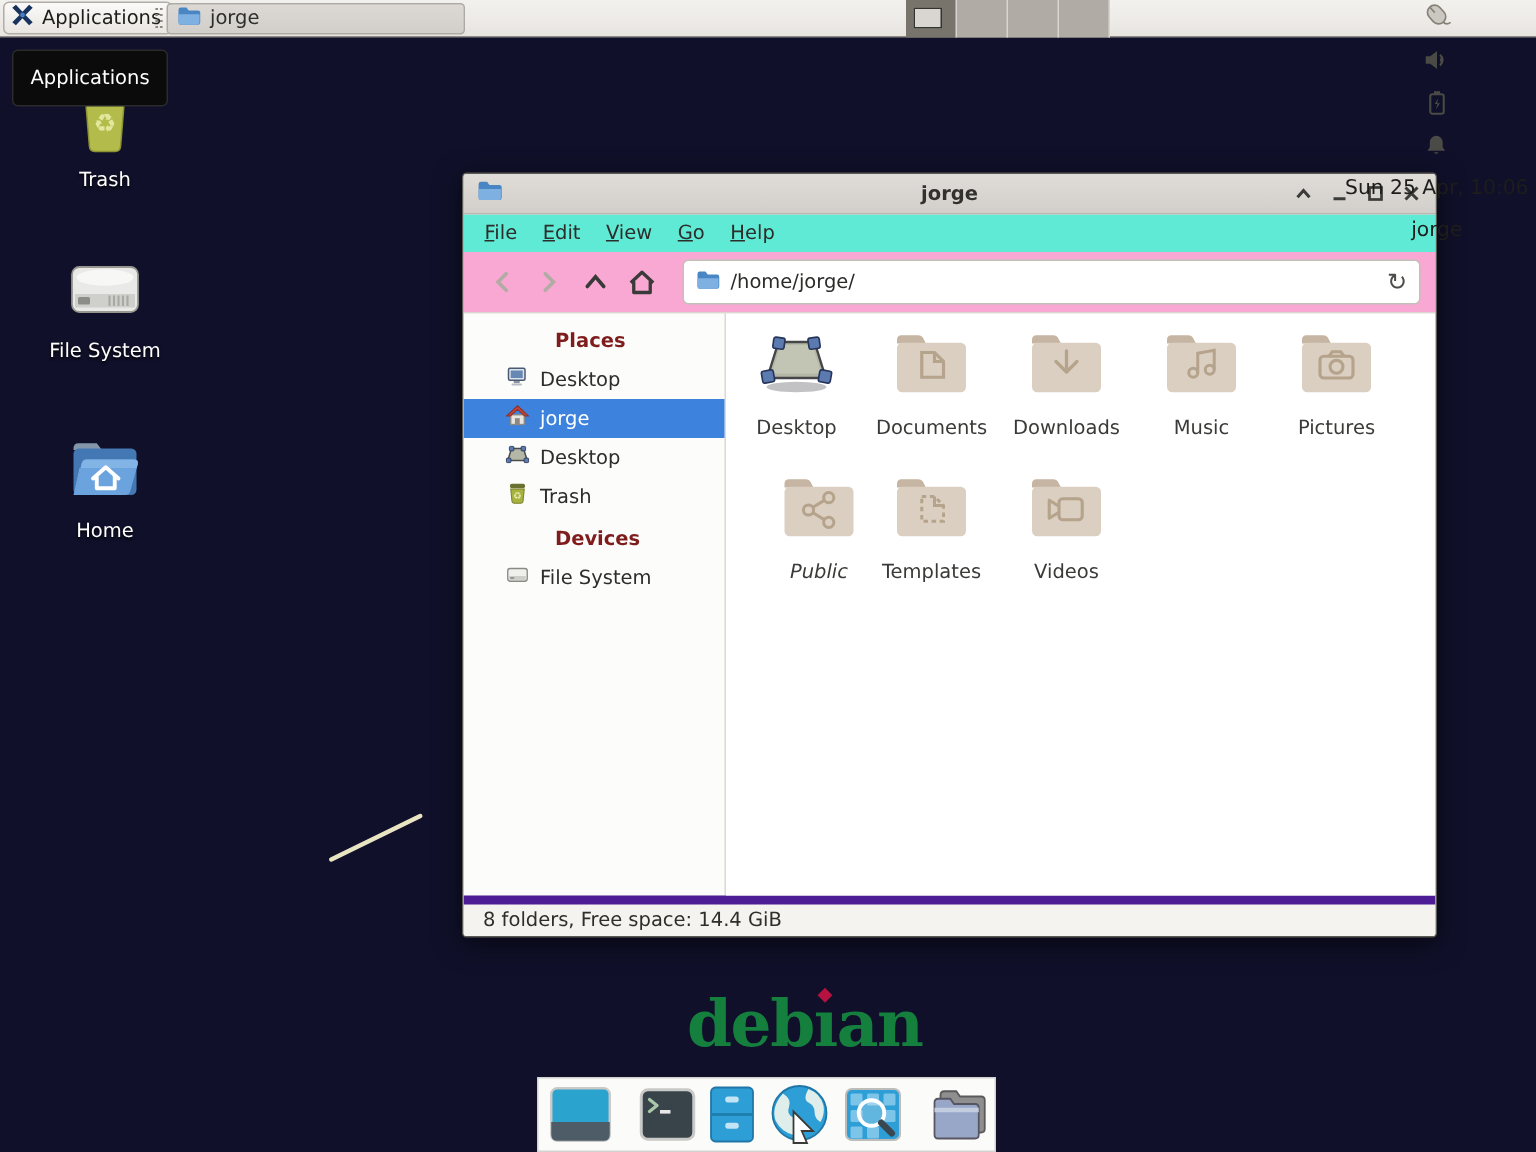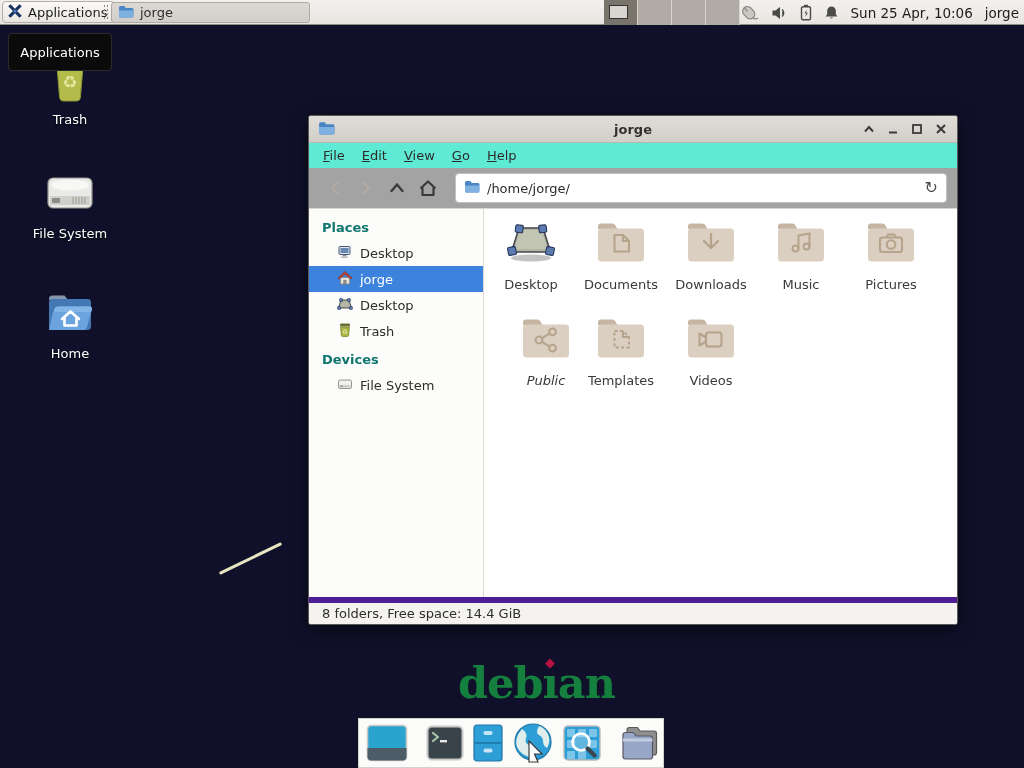--- a/index.html
+++ b/index.html
@@ -17,21 +17,21 @@
   .panel-handle { position:absolute; left:103px; top:4px; width:6px; height:17px;
     background-image:radial-gradient(circle,#8d8a84 0.9px,transparent 1px); background-size:3px 4px; }
   .task-button { position:absolute; left:111px; top:2px; width:199px; height:21px; display:flex;
     align-items:center; gap:6px; padding:0 6px; border:1px solid #adaaa3; border-radius:3px;
     background:linear-gradient(#dcd9d4,#d2cec9); }
   .workspace-switcher { position:absolute; left:604px; top:0; height:25px; display:flex; }
   .ws-cell { width:34px; height:25px; background:#b0aca5; border-right:1px solid #d8d5d0; position:relative; }
   .ws-cell.active { background:#78746c; }
   .ws-cell.active .mini-window { position:absolute; left:5px; top:5px; width:19px; height:14px;
     background:#d9d6d1; border:1px solid #33332f; }
-  .panel-right { position:absolute; right:5px; top:0; height:25px; display:flex; align-items:center; gap:12px; }
+  .panel-right { position:absolute; right:5px; top:0; height:25px; display:flex; align-items:center; gap:12px;flex-direction:column; }
   .tray-icon { display:flex; align-items:center; }
   .panel-clock, .panel-user { color:#1d1d1b; font-size:13.5px; }
 
   
   .tooltip { position:absolute; left:8px; top:33px; width:104px; height:38px; background:#0b0b0b;
     border:1px solid #2b2b2b; border-radius:4px; color:#ffffff; display:flex; align-items:center;
     justify-content:center; z-index:50; }
 
   
   .desk-icon { position:absolute; width:116px; display:flex; flex-direction:column; align-items:center; z-index:10; }
@@ -55,31 +55,31 @@
     border:1px solid #5c5a56; border-radius:3px; box-shadow:0 4px 18px rgba(0,0,0,0.55); z-index:20;
     display:flex; flex-direction:column; overflow:hidden; }
   .titlebar { height:27px; background:linear-gradient(#e0dcd8,#d2cec9); border-bottom:1px solid #b9b5af;
     display:flex; align-items:center; padding:0 9px; flex:none; }
   .titlebar .title { position:absolute; left:0; right:0; text-align:center; font-weight:bold; color:#33312e; }
   .win-controls { margin-left:auto; display:flex; gap:10px; z-index:2; }
   .win-btn { width:14px; height:14px; display:flex; align-items:center; justify-content:center; color:#3b3b39; }
   .menubar { height:25px; background:#5eead4; display:flex; align-items:center; padding-left:14px; gap:17px; flex:none; }
   .menu-item { display:inline-block; color:#2d2d2b; }
   .menu-item::first-letter { text-decoration:underline; }
-  .toolbar { height:41px; background:#a3a3a3; border-bottom:1px solid #dad6d0; display:flex;
+  .toolbar { height:41px; background:#f9a8d4; border-bottom:1px solid #dad6d0; display:flex;
     align-items:center; padding:0 10px; flex:none; }
   .nav-btn { width:31px; height:30px; display:flex; align-items:center; justify-content:center; border-radius:3px; }
   .address-bar { flex:1; margin-left:12px; height:30px; background:#ffffff; border:1px solid #c3bfb9;
     border-radius:4px; display:flex; align-items:center; padding:0 8px; gap:7px; }
   .address-text { flex:1; color:#2b2b29; }
   .reload-glyph { font-size:16px; color:#4c4c4a; line-height:1; }
 
   .win-body { flex:1; display:flex; min-height:0; }
   .sidebar { width:175px; background:#fcfcfb; border-right:1px solid #dcd8d2; padding-top:7px; flex:none; }
-  .side-header { font-weight:bold; color:#0f766e; padding:4px 0 5px 13px; }
+  .side-header { font-weight:bold; color:#7f1d1d; padding:4px 0 5px 13px;margin-left:48px; }
   .side-row { height:26px; display:flex; align-items:center; gap:7px; padding-left:28px; color:#2d2d2b; }
   .side-row.selected { background:#3d82dc; color:#ffffff; }
   .main-pane { flex:1; position:relative; background:#ffffff; }
   .grid-item { position:absolute; width:90px; display:flex; flex-direction:column; align-items:center; }
   .grid-item .glabel { margin-top:9px; color:#3a3a38; }
   .statusbar { height:27px; background:#f5f3f0; border-top:6px solid #4c1d95; display:flex;
     align-items:center; padding-left:13px; color:#2e2e2c; flex:none; }
 
   
   .dock { position:absolute; left:358px; top:718px; width:306px; height:50px; background:#fbfbfa;

